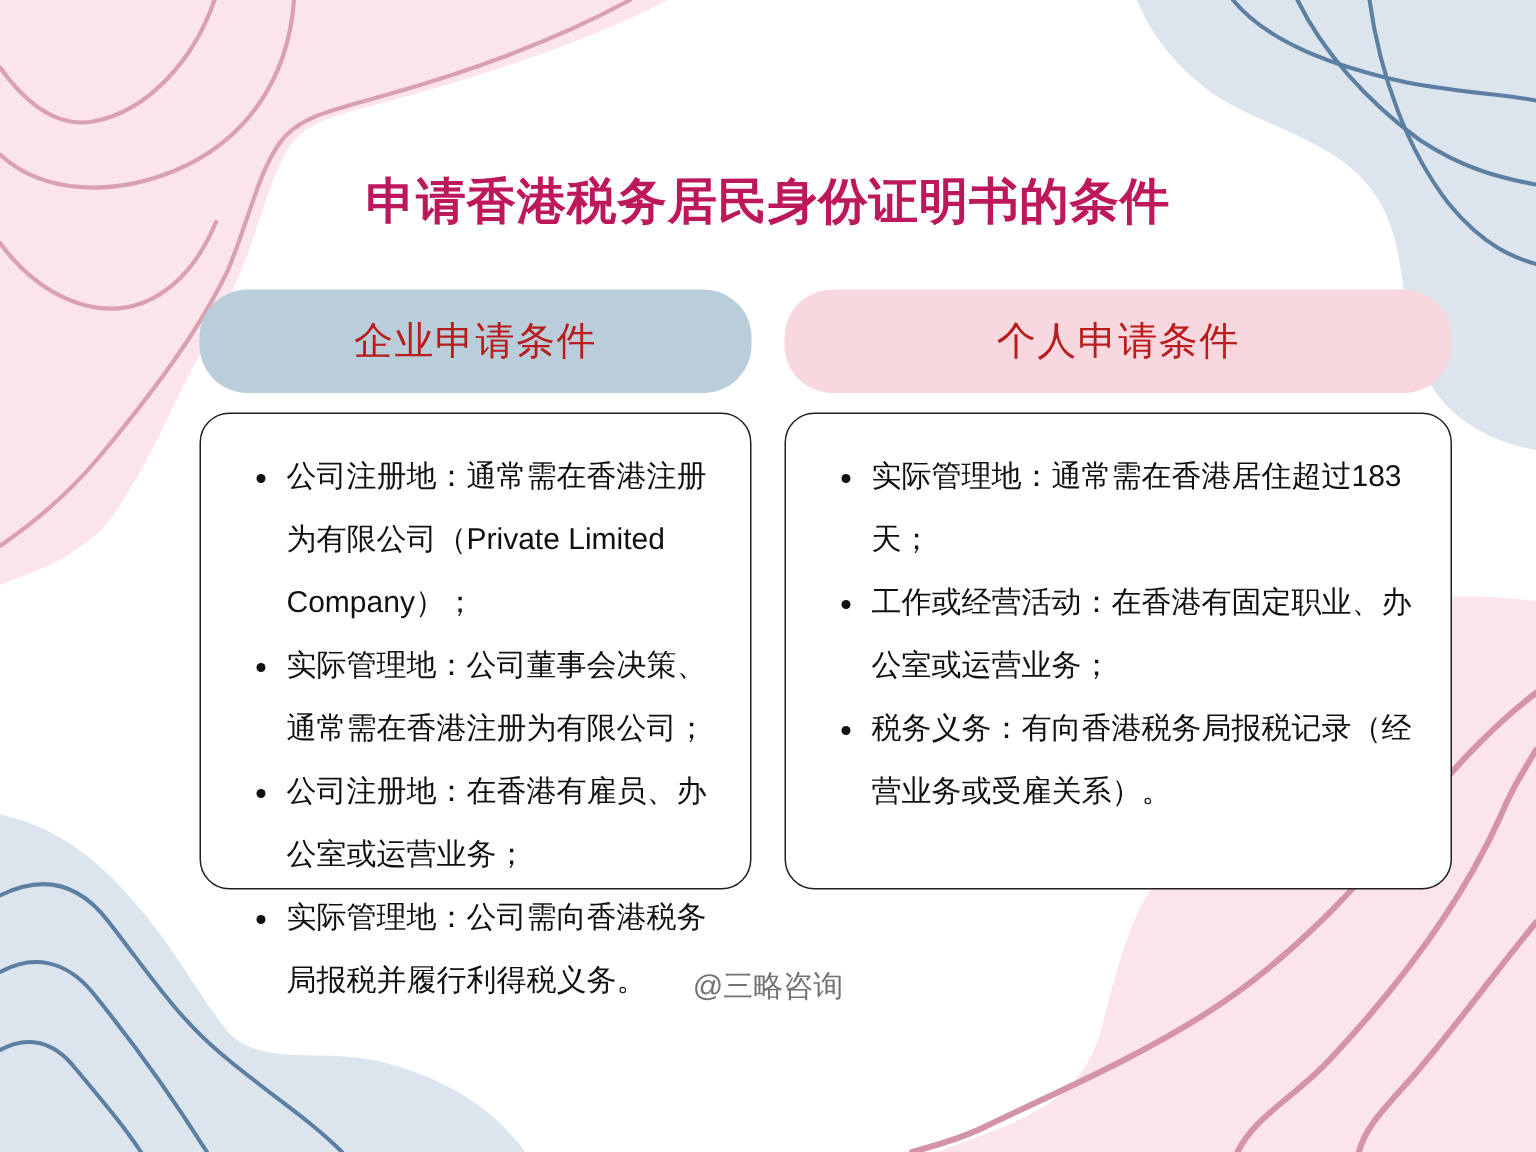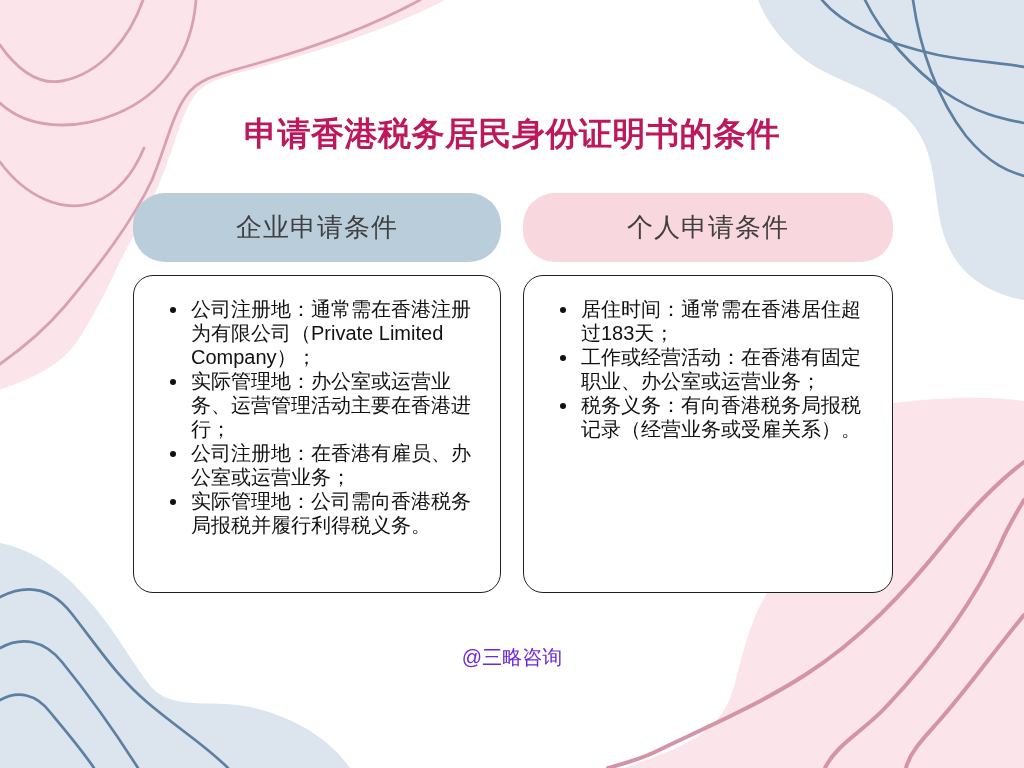--- a/index.html
+++ b/index.html
@@ -25,57 +25,57 @@
     width: 1024px;
     text-align: center;
     font-size: 33px;
     font-weight: 700;
     color: #be185d;
     letter-spacing: 0.5px;
     margin: 0;
   }
   .column { position: absolute; top: 193px; }
   .column.corporate { left: 133px; width: 368px; }
-  .column.individual { left: 523px; width: 370px; }
+  .column.individual { left: 523px; width: 445px; }
   .col-header {
     height: 69px;
     border-radius: 32px;
     display: flex; align-items: center; justify-content: center;
     font-size: 26px;
     font-weight: 500;
-    color: #404040;
+    color: #b91c1c;
     letter-spacing: 1px;
   }
   .column.corporate .col-header { background: #b9cdda; }
   .column.individual .col-header { background: #f8d7de; }
   .col-card {
     margin-top: 13px;
     height: 318px;
     box-sizing: border-box;
     background: #ffffff;
     border: 1.5px solid #202020;
     border-radius: 20px;
     padding: 21px 26px 0 32px;
   }
   .col-card ul {
     margin: 0;
     padding-left: 23px;
     list-style: disc outside;
     font-size: 20px;
-    line-height: 24px;
+    line-height: 42px;
     color: #111111;
   }
   .col-card li { padding-left: 2px; }
   .credit {
     position: absolute;
     top: 644px; left: 0;
     width: 1024px;
     text-align: center;
     font-size: 20px;
-    color: #6d28d9;
+    color: #737373;
   }
 </style>
 </head>
 <body>
 
 <div class="stage">
 
   <svg class="decor" viewBox="0 0 1024 768" aria-hidden="true">
     <g>
       <path d="M0,0 L445,0 C392,28 322,50 268,65 C228,76 204,80 193,98 C180,118 174,148 160,182 C143,222 130,240 115,272 C102,300 92,318 78,340 C58,370 25,380 0,390 Z" fill="#fbe5ea"></path>
@@ -107,32 +107,32 @@
     </g>
   </svg>
 
   <h1 class="page-title">申请香港税务居民身份证明书的条件</h1>
 
   <section class="column corporate">
     <div class="col-header">企业申请条件</div>
     <div class="col-card">
       <ul>
         <li>公司注册地：通常需在香港注册为有限公司（Private Limited Company）；</li>
-        <li>实际管理地：办公室或运营业务、运营管理活动主要在香港进行；</li>
+        <li>实际管理地：公司董事会决策、通常需在香港注册为有限公司；</li>
         <li>公司注册地：在香港有雇员、办公室或运营业务；</li>
         <li>实际管理地：公司需向香港税务局报税并履行利得税义务。</li>
       </ul>
     </div>
   </section>
 
   <section class="column individual">
     <div class="col-header">个人申请条件</div>
     <div class="col-card">
       <ul>
-        <li>居住时间：通常需在香港居住超过183天；</li>
+        <li>实际管理地：通常需在香港居住超过183天；</li>
         <li>工作或经营活动：在香港有固定职业、办公室或运营业务；</li>
         <li>税务义务：有向香港税务局报税记录（经营业务或受雇关系）。</li>
       </ul>
     </div>
   </section>
 
   <div class="credit">@三略咨询</div>
 
 </div>
 

